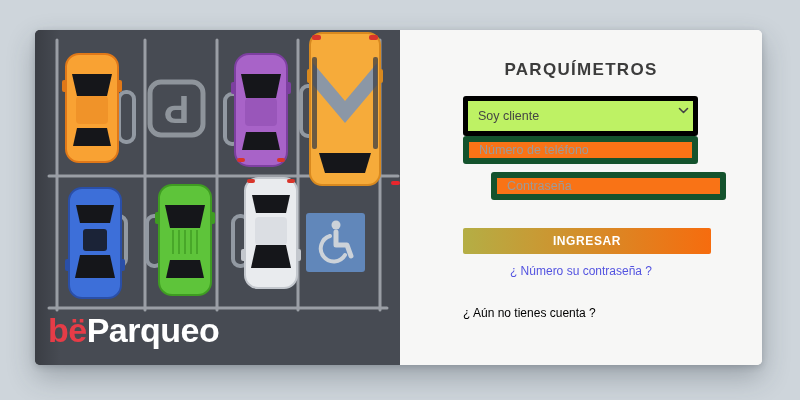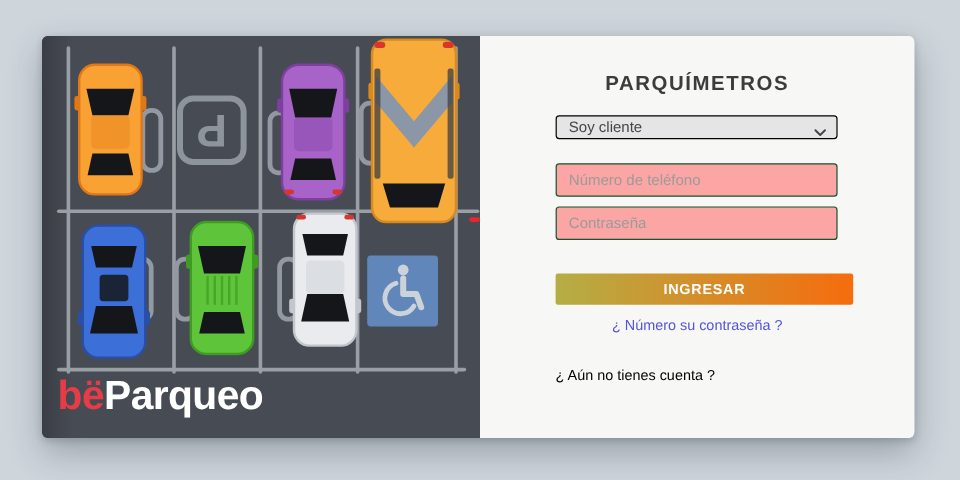--- a/index.html
+++ b/index.html
@@ -47,49 +47,49 @@
     top: 30px; left: 0; right: 0;
     text-align: center;
     font-size: 17px;
     font-weight: bold;
     letter-spacing: 1.3px;
     color: #3c3c3c;
   }
   .field-col { position: absolute; left: 63px; width: 235px; }
   .select-wrap { top: 66px; height: 30px; }
   .select-wrap select {
-    width: 100%; height: 20px;
+    width: 100%; height: 40px;
     appearance: none; -webkit-appearance: none; -moz-appearance: none;
-    background: #e5e5e5;
-    border: 1px solid #000000;
+    background: #bef264;
+    border: 5px solid #000000;
     border-radius: 3px;
     padding: 0 26px 0 10px;
     font-family: "Liberation Sans", sans-serif;
     font-size: 12.5px;
     color: #454545;
     cursor: pointer;
   }
   .select-chevron {
     position: absolute;
     right: 9px; top: 9px;
     pointer-events: none;
   }
   .text-field {
     position: absolute; left: 63px; width: 235px; height: 28px;
-    background: #fca5a5;
-    border: 1px solid #14532d;
+    background: #f97316;
+    border: 6px solid #14532d;
     border-radius: 3px;
     padding: 0 10px;
     font-family: "Liberation Sans", sans-serif;
     font-size: 12.5px;
     color: #454545;
   }
   .text-field::placeholder { color: #9b9b9b; opacity: 1; }
   #phone-field { top: 106px; }
-  #password-field { top: 142px; }
+  #password-field { top: 142px; margin-left: 28px; }
   .submit-btn {
     position: absolute;
     left: 63px; top: 198px;
     width: 248px; height: 26px;
     border: none;
     border-radius: 2px;
     background: linear-gradient(90deg, #b4ae45 0%, #f66c0e 100%);
     color: #ffffff;
     font-family: "Liberation Sans", sans-serif;
     font-size: 12px;

